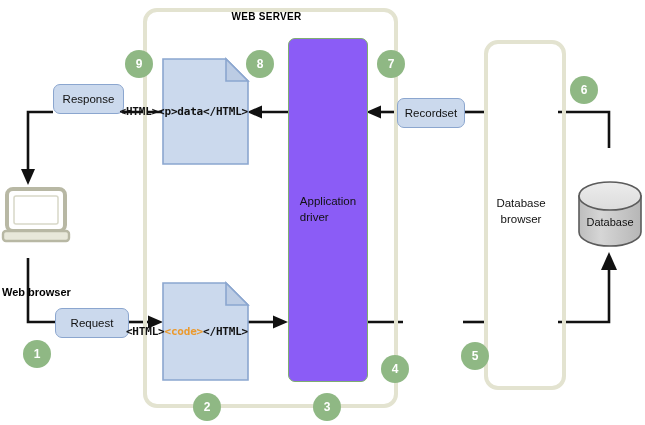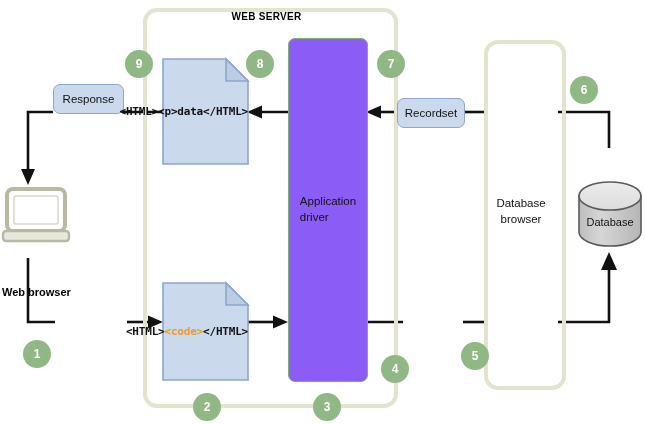--- a/index.html
+++ b/index.html
@@ -141,20 +141,23 @@
     <div>
       <span>Application</span><br>
       <span>driver</span>
     </div>
   </div>
 
   <div class="pill" style="left:53px;top:84px;width:69px;height:28px;">
     <span>Response</span>
   </div>
 
+  <div class="pill" style="left:55px;top:308px;width:72px;height:28px;">
+    <span>Request</span>
+  </div>
 
   <div class="pill" style="left:397px;top:98px;width:66px;height:28px;">
     <span>Recordset</span>
   </div>
 
 
   <div class="doc" style="left:163px;top:59px;width:85px;height:105px;">
     <div class="doctext">
       <span>&lt;HTML&gt;</span>
       <span>&lt;p&gt;data</span>

